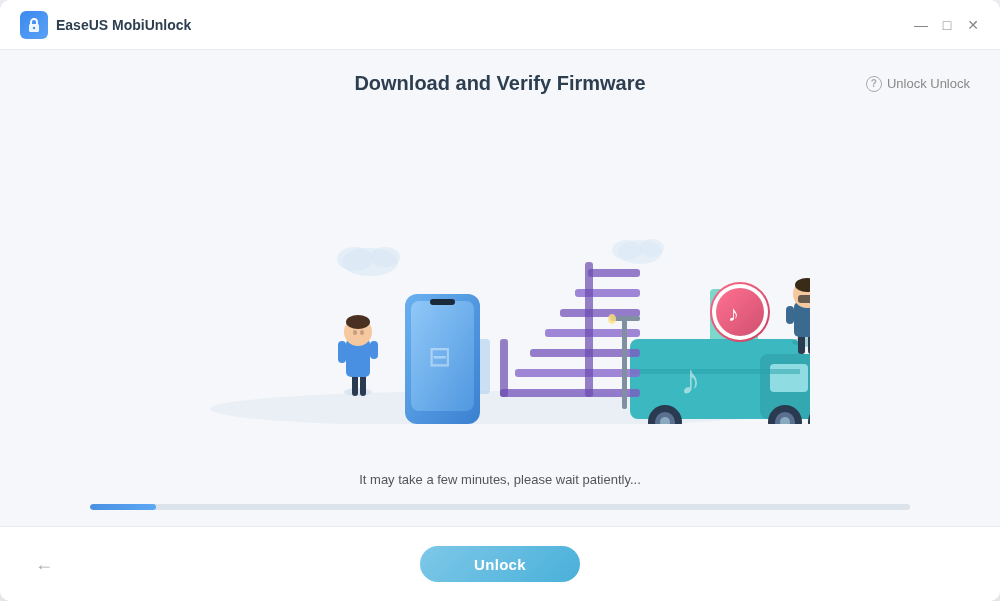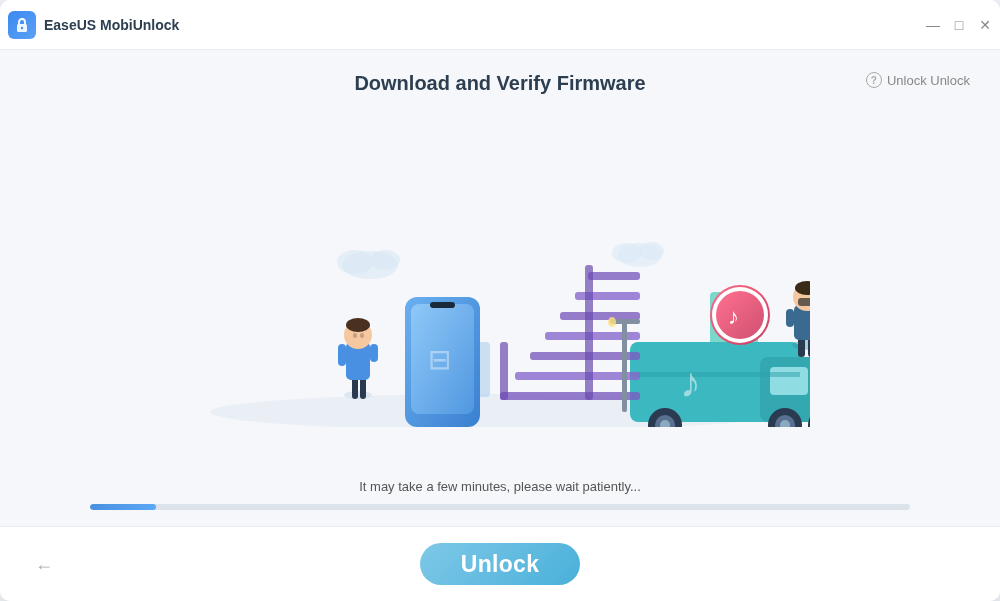--- a/index.html
+++ b/index.html
@@ -22,21 +22,21 @@
       overflow: hidden;
       box-shadow: 0 4px 20px rgba(0,0,0,0.15);
     }
 
     
     .title-bar {
       height: 50px;
       background: #ffffff;
       display: flex;
       align-items: center;
-      padding: 0 8px;
+      padding: 0 20px;
       border-bottom: 1px solid #e8ecf0;
       flex-shrink: 0;
     }
 
     .title-bar-logo {
       width: 28px;
       height: 28px;
       background: linear-gradient(135deg, #3b8af0, #5ba0f5);
       border-radius: 6px;
       display: flex;
@@ -82,20 +82,21 @@
       display: flex;
       flex-direction: column;
       position: relative;
       background: #f5f7fa;
       padding: 0 30px;
     }
 
     
     .page-header {
       display: flex;
+      align-items: center;
       justify-content: center;
       padding: 22px 0 10px;
       position: relative;
     }
 
     .page-title {
       font-size: 20px;
       font-weight: 700;
       color: #2c3e50;
       text-align: center;
@@ -146,21 +147,21 @@
 
     
     .progress-section {
       padding: 10px 60px 16px;
     }
 
     .progress-text {
       text-align: center;
       font-size: 13px;
       color: #555;
-      margin-bottom: 10px;
+      margin-bottom: 17px;
     }
 
     .progress-bar-container {
       width: 100%;
       height: 6px;
       background: #dde3ea;
       border-radius: 3px;
       overflow: hidden;
     }
 
@@ -191,26 +192,26 @@
       display: flex;
       align-items: center;
       justify-content: center;
       cursor: pointer;
       color: #aaa;
       font-size: 18px;
     }
 
     .unlock-btn {
       width: 160px;
-      height: 42px;
+      height: 36px;
       background: linear-gradient(135deg, #7ec8e8, #4ab0d9);
       border: none;
       border-radius: 24px;
       color: #fff;
-      font-size: 23px;
+      font-size: 15px;
       font-weight: 600;
       cursor: pointer;
       letter-spacing: 0.3px;
     }
 
   </style>
 </head>
 <body>
 
 <div class="window">

